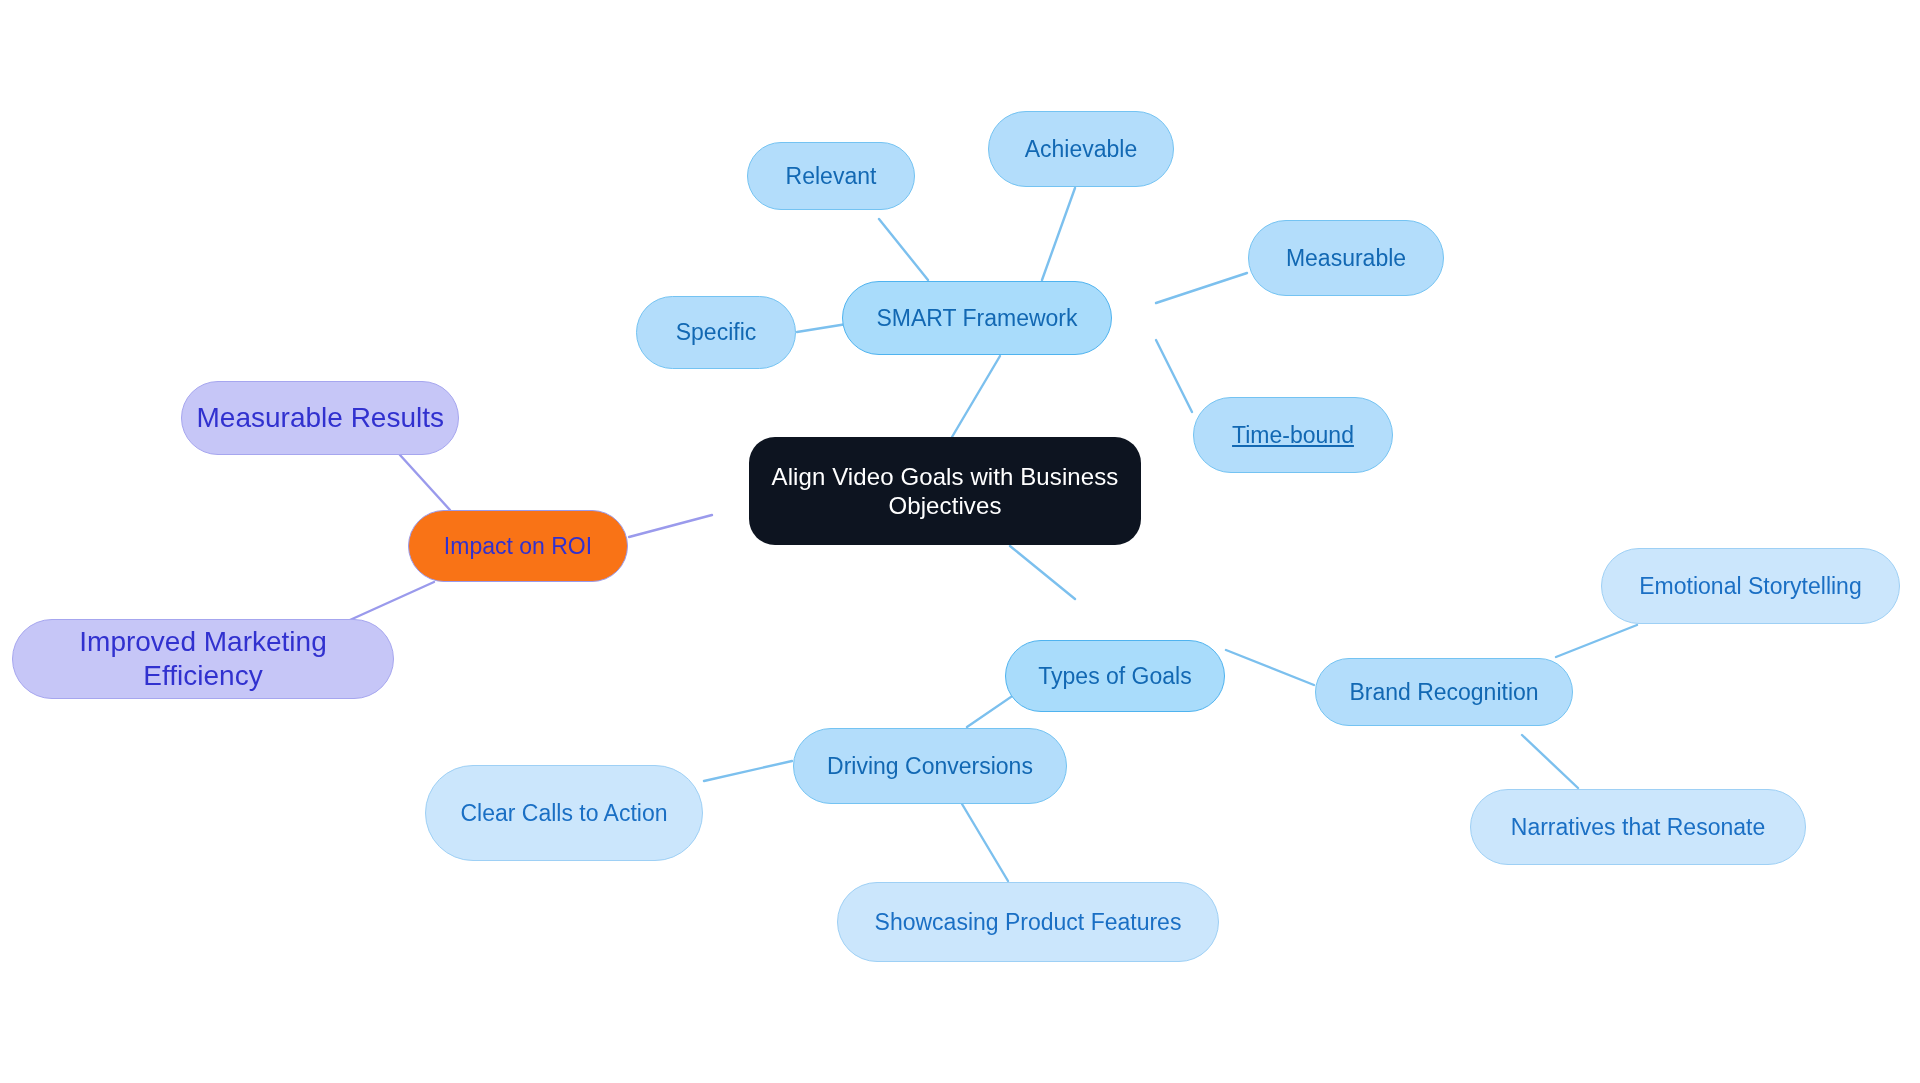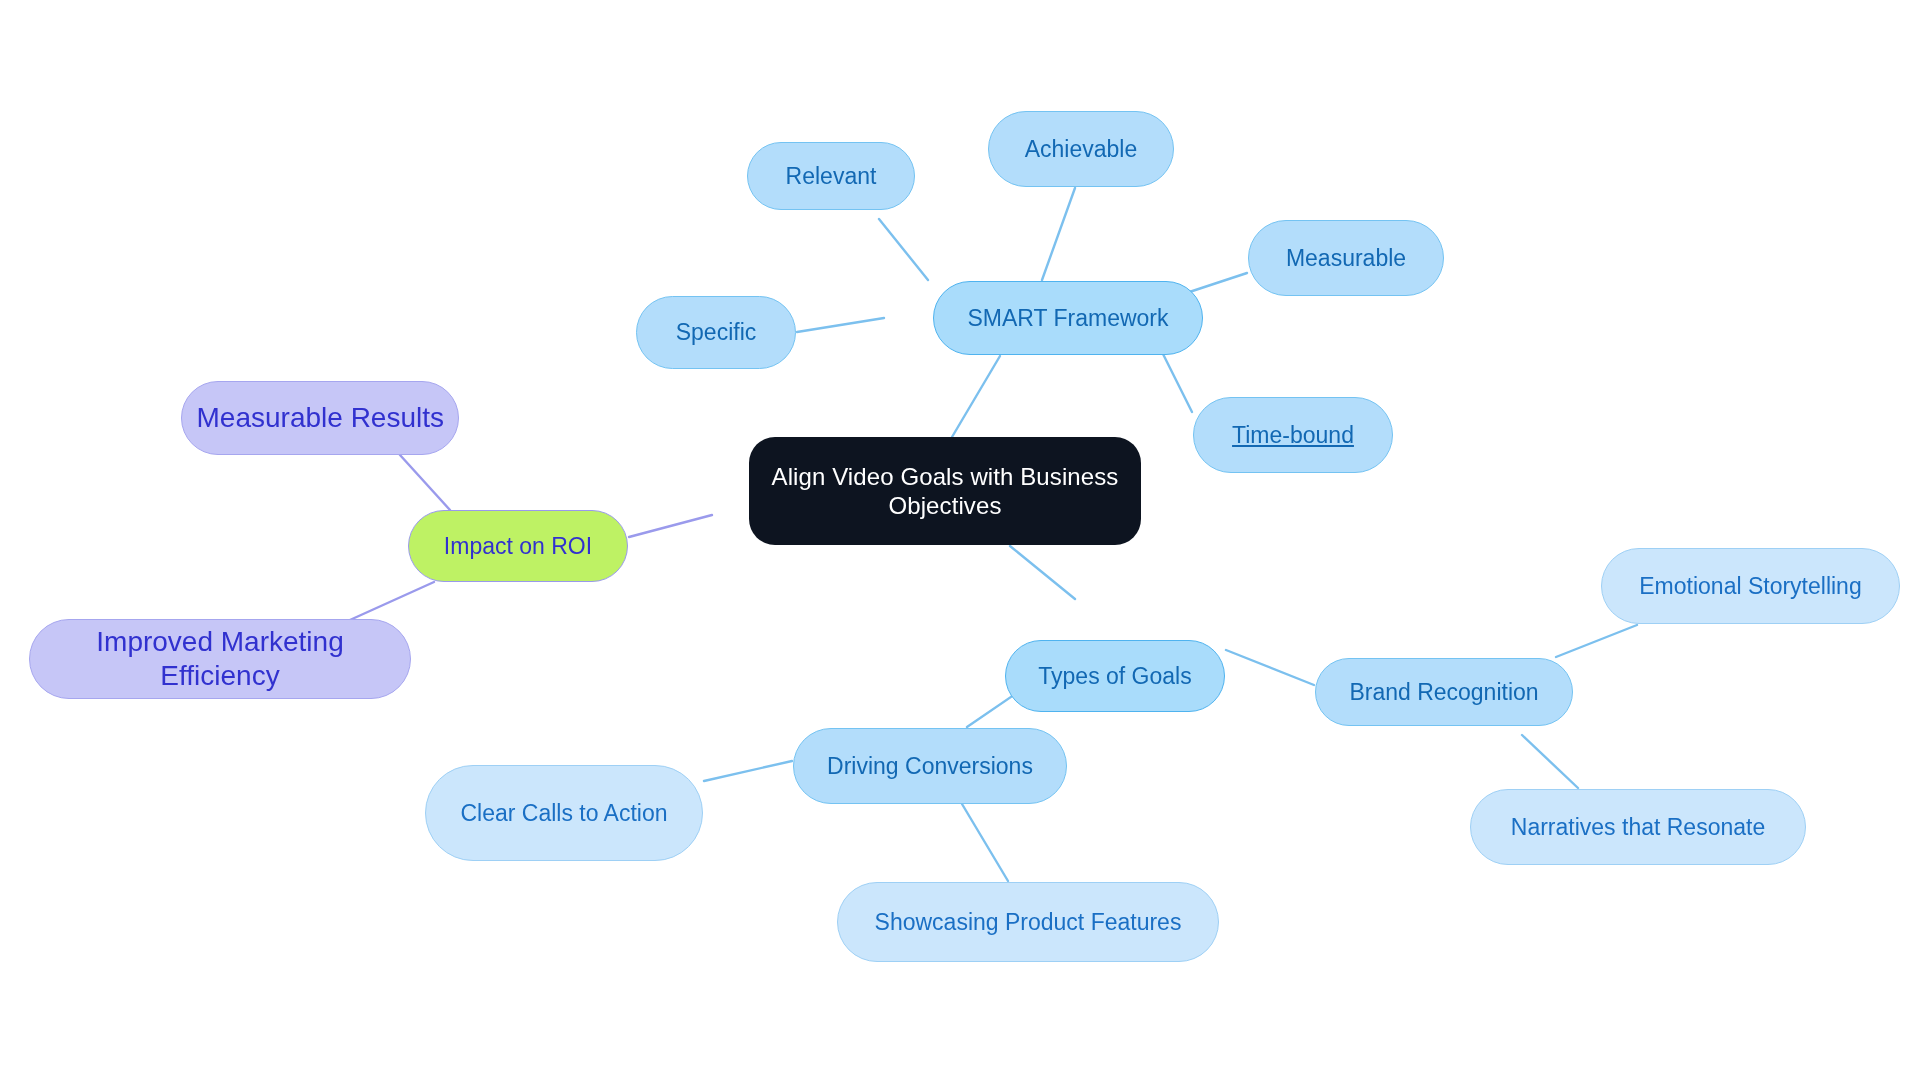--- a/index.html
+++ b/index.html
@@ -62,21 +62,21 @@
   }
   
   .node.l3-blue {
     background: #cbe6fc;
     border: 1.6px solid #9ed0f5;
     color: #1a6fc4;
     font-size: 23px;
   }
   
   .node.l1-purple {
-    background: #bef264;
+    background: #f97316;
     border: 1.6px solid #9a9aec;
     color: #3131cf;
     font-size: 23px;
   }
   
   .node.l2-purple {
     background: #c6c6f7;
     border: 1.6px solid #a6a6ef;
     color: #3131cf;
     font-size: 28px;
@@ -100,29 +100,29 @@
       <line x1="1010" y1="546" x2="1075" y2="599" stroke="#7cc0ee" stroke-width="2.4" stroke-linecap="round"></line>
       <line x1="1226" y1="650" x2="1314" y2="685" stroke="#7cc0ee" stroke-width="2.4" stroke-linecap="round"></line>
       <line x1="1046" y1="673" x2="967" y2="727" stroke="#7cc0ee" stroke-width="2.4" stroke-linecap="round"></line>
       <line x1="1556" y1="657" x2="1637" y2="625" stroke="#7cc0ee" stroke-width="2.4" stroke-linecap="round"></line>
       <line x1="1522" y1="735" x2="1578" y2="788" stroke="#7cc0ee" stroke-width="2.4" stroke-linecap="round"></line>
       <line x1="792" y1="761" x2="704" y2="781" stroke="#7cc0ee" stroke-width="2.4" stroke-linecap="round"></line>
       <line x1="962" y1="804" x2="1008" y2="881" stroke="#7cc0ee" stroke-width="2.4" stroke-linecap="round"></line>
     </svg>
   <div id="node-layer">
       <div class="node root" style="left: 713px; top: 437px; width: 392px; height: 108px; margin-left: 36px;"><span>Align Video Goals with Business Objectives</span></div>
-      <div class="node l1-blue" style="left: 933px; top: 281px; width: 270px; height: 74px;"><span>SMART Framework</span></div>
+      <div class="node l1-blue" style="left: 842px; top: 281px; width: 270px; height: 74px;"><span>SMART Framework</span></div>
       <div class="node l2-blue" style="left: 636px; top: 296px; width: 160px; height: 73px;"><span>Specific</span></div>
       <div class="node l2-blue" style="left: 747px; top: 142px; width: 168px; height: 68px;"><span>Relevant</span></div>
       <div class="node l2-blue" style="left: 988px; top: 111px; width: 186px; height: 76px;"><span>Achievable</span></div>
       <div class="node l2-blue" style="left: 1248px; top: 220px; width: 196px; height: 76px;"><span>Measurable</span></div>
       <div class="node l2-blue" style="left: 1193px; top: 397px; width: 200px; height: 76px; text-decoration: underline;"><span>Time-bound</span></div>
       <div class="node l1-purple" style="left: 408px; top: 510px; width: 220px; height: 72px;"><span>Impact on ROI</span></div>
       <div class="node l2-purple" style="left: 181px; top: 381px; width: 278px; height: 74px;"><span>Measurable Results</span></div>
-      <div class="node l2-purple" style="left: 29px; top: 619px; width: 382px; height: 80px;"><span>Improved Marketing Efficiency</span></div>
+      <div class="node l2-purple" style="left: 12px; top: 619px; width: 382px; height: 80px;"><span>Improved Marketing Efficiency</span></div>
       <div class="node l1-blue" style="left: 1005px; top: 600px; width: 220px; height: 72px; margin-top: 40px;"><span>Types of Goals</span></div>
       <div class="node l2-blue" style="left: 1315px; top: 658px; width: 258px; height: 68px;"><span>Brand Recognition</span></div>
       <div class="node l3-blue" style="left: 1601px; top: 548px; width: 299px; height: 76px;"><span>Emotional Storytelling</span></div>
       <div class="node l3-blue" style="left: 1470px; top: 789px; width: 336px; height: 76px;"><span>Narratives that Resonate</span></div>
       <div class="node l2-blue" style="left: 793px; top: 728px; width: 274px; height: 76px;"><span>Driving Conversions</span></div>
       <div class="node l3-blue" style="left: 425px; top: 765px; width: 278px; height: 96px;"><span>Clear Calls to Action</span></div>
       <div class="node l3-blue" style="left: 837px; top: 882px; width: 382px; height: 80px;"><span>Showcasing Product Features</span></div>
     </div>
 </div>
 

